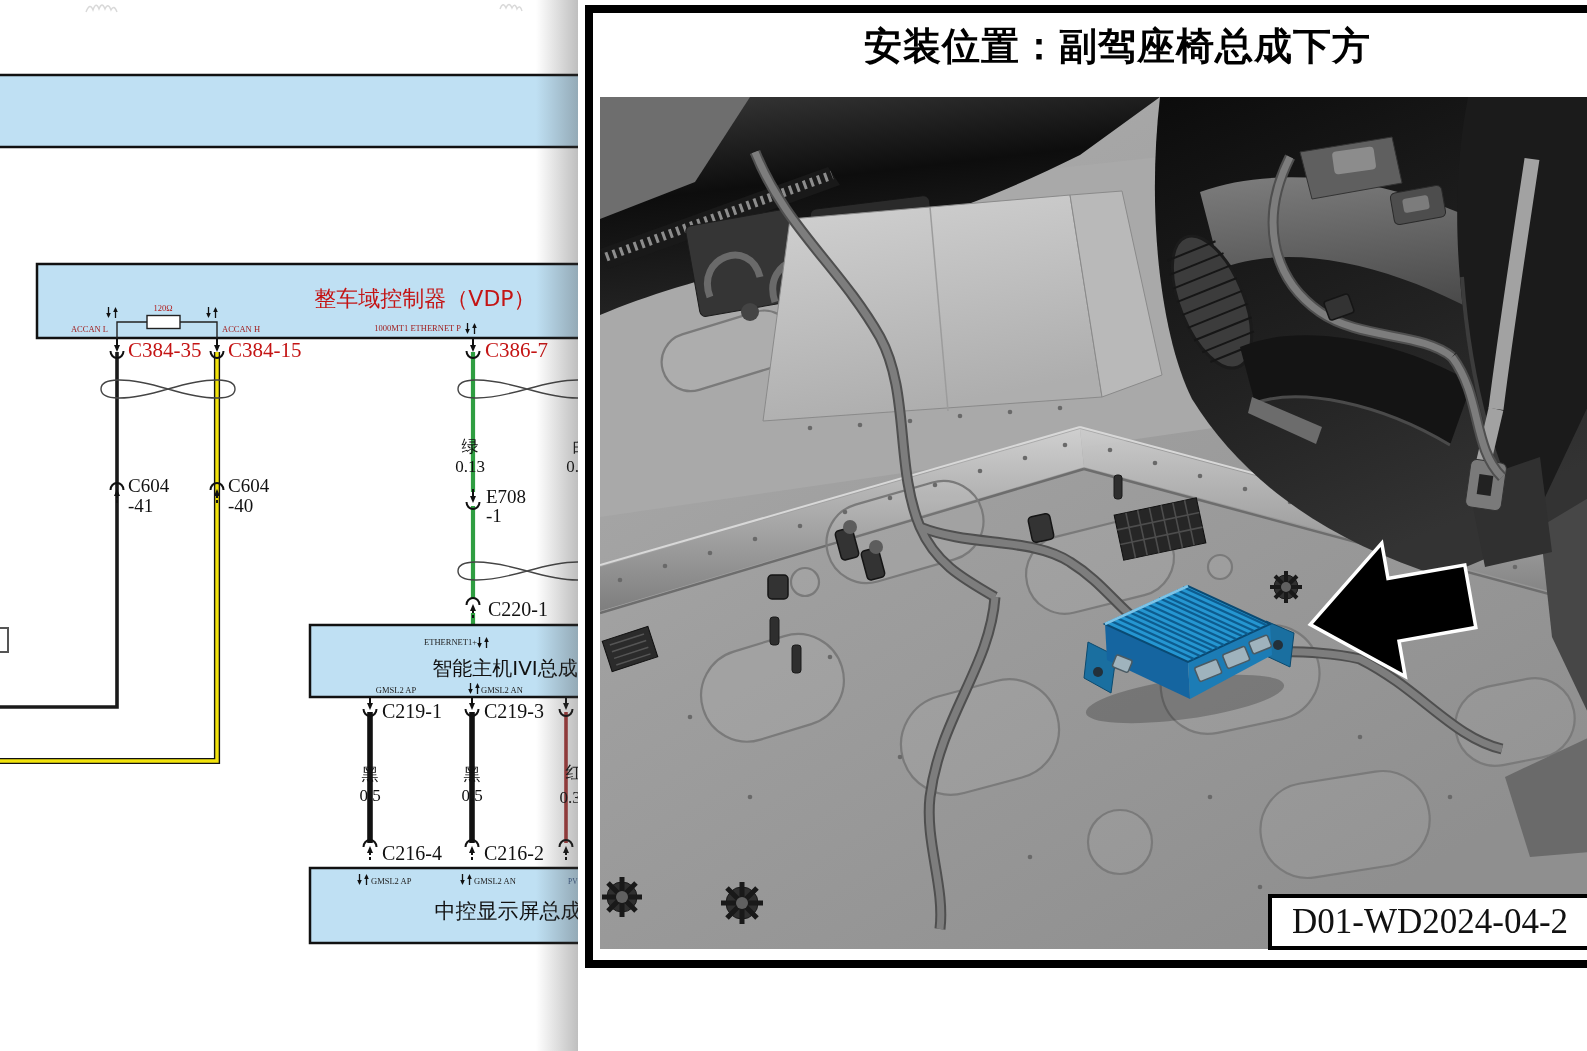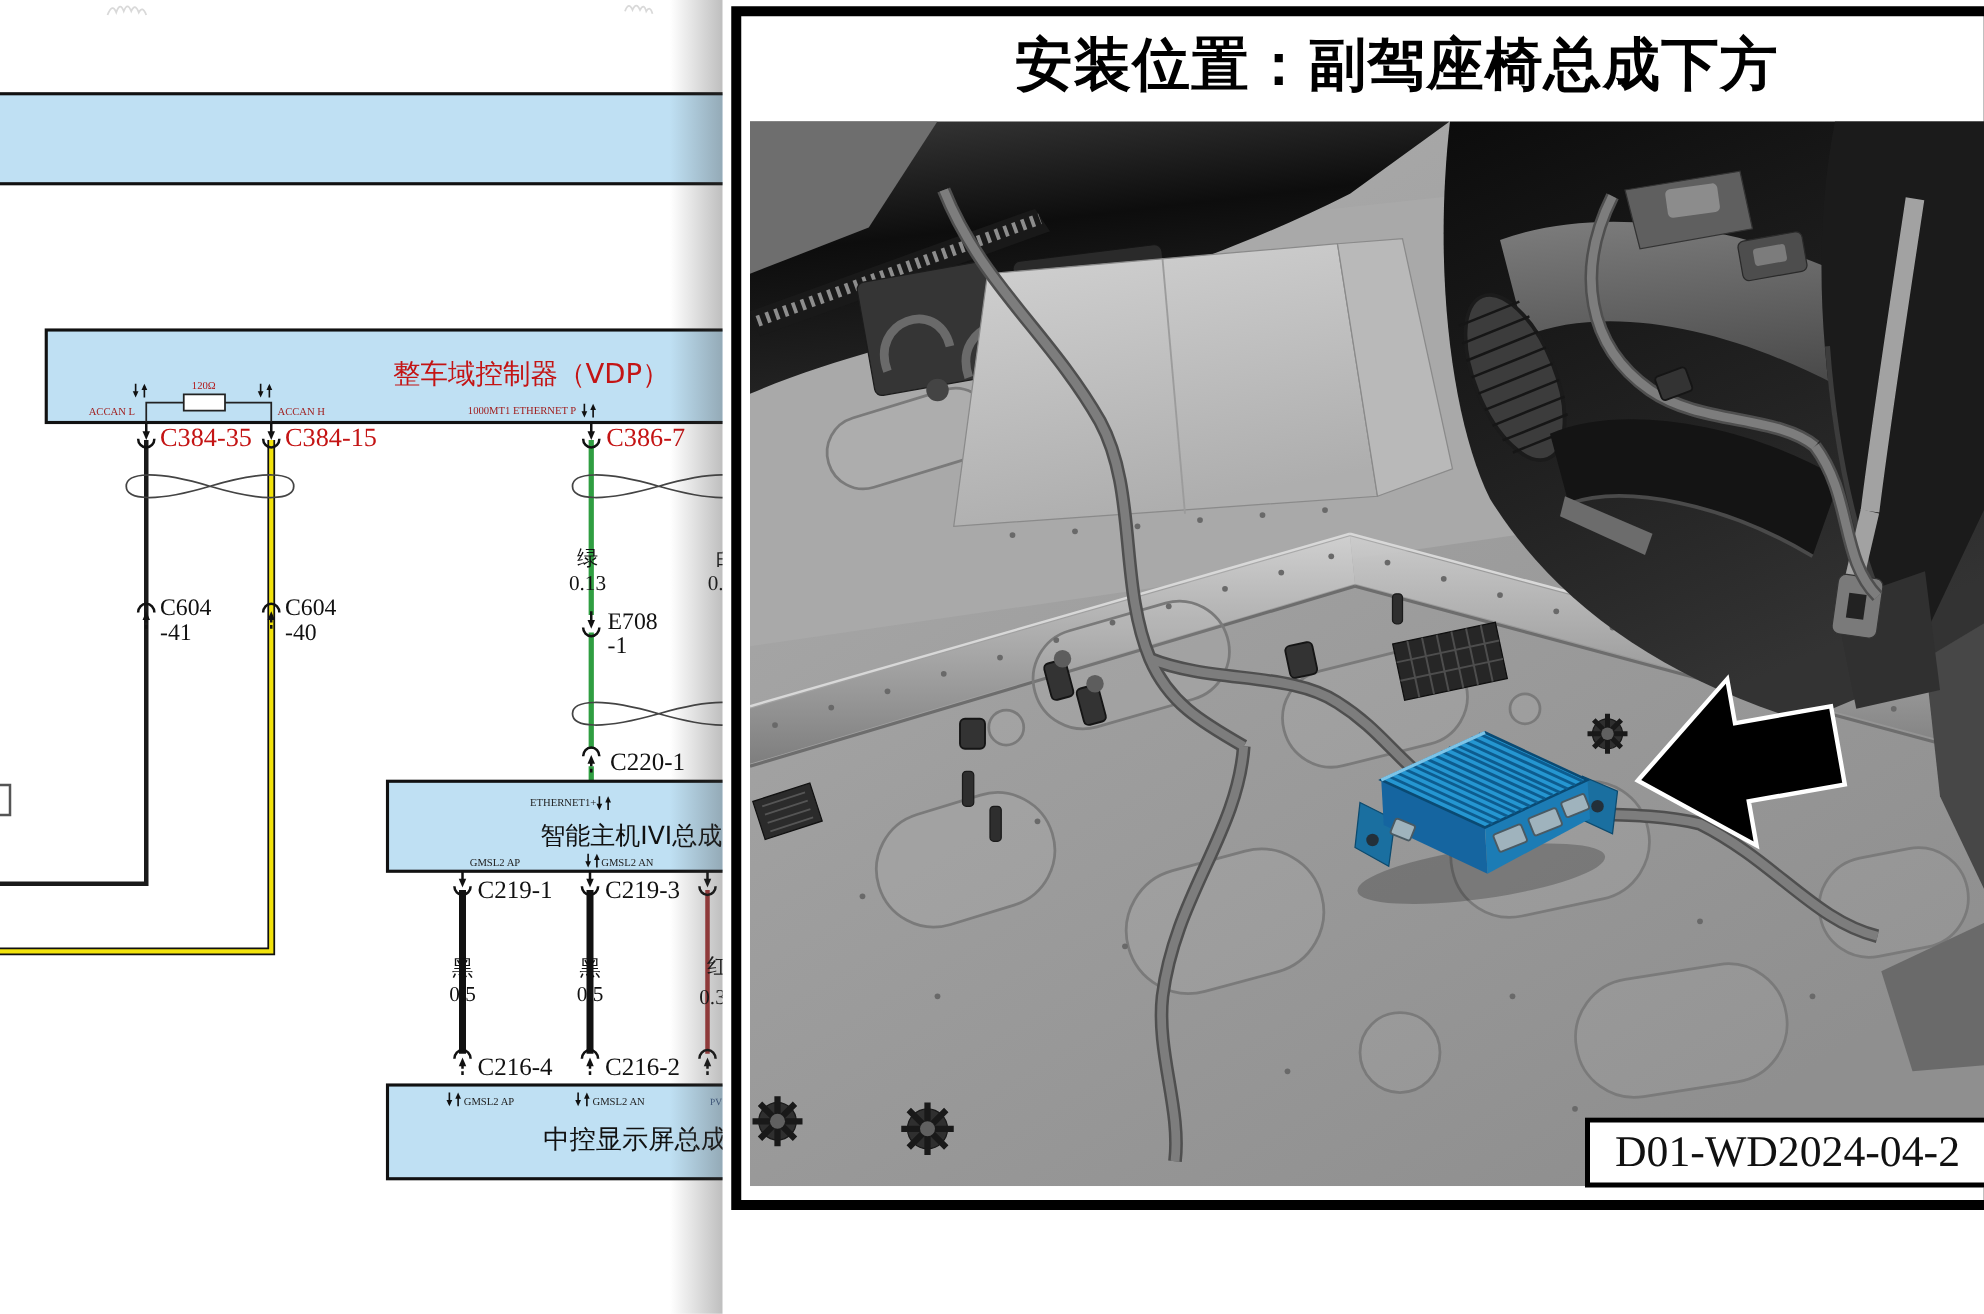--- a/index.html
+++ b/index.html
@@ -4,21 +4,21 @@
 <style>
   html,body{margin:0;padding:0;background:#fff;width:1587px;height:1051px;overflow:hidden;
     font-family:"DejaVu Sans","Liberation Sans",sans-serif;}
   .abs{position:absolute;}
   #left-page{left:0;top:0;width:578px;height:1051px;background:#fff;}
   #page-shadow{left:536px;top:0;width:42px;height:1051px;
     background:linear-gradient(to right,rgba(0,0,0,0) 0%,rgba(60,60,60,0.33) 100%);pointer-events:none;}
   #right-panel{left:585px;top:5px;width:1010px;height:963px;background:#fff;
     border:8px solid #000;box-sizing:border-box;}
   #panel-title{position:absolute;left:0;top:8px;width:100%;padding-left:55px;box-sizing:border-box;
-    text-align:center;font-size:46px;font-weight:600;color:#000;letter-spacing:1px;
+    text-align:center;font-size:38px;font-weight:600;color:#000;letter-spacing:1px;
     font-family:"DejaVu Sans","Liberation Sans",sans-serif;}
   #photo-wrap{position:absolute;left:7px;top:84px;width:990px;height:852px;overflow:hidden;}
   #doc-code-label{left:1268px;top:894px;width:350px;height:56px;background:#fff;border:4px solid #000;
     box-sizing:border-box;z-index:40;font-family:"Liberation Serif",serif;font-size:35px;
     line-height:47px;padding-left:20px;color:#111;}
   svg text{user-select:none;}
   .cjk{font-family:"DejaVu Sans","Liberation Sans",sans-serif;}
   .ser{font-family:"Liberation Serif",serif;}
 </style>
 </head>

